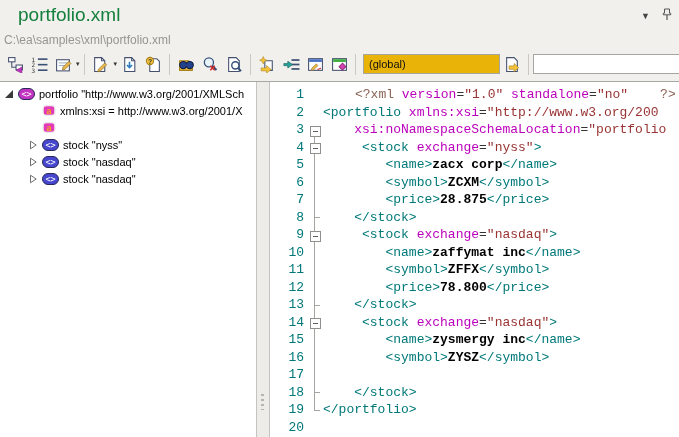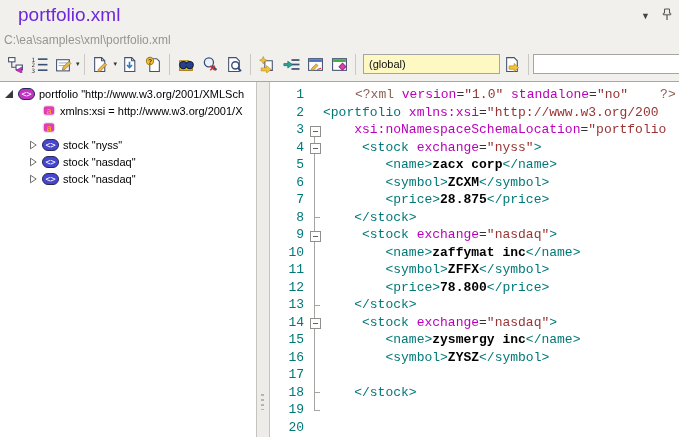--- a/index.html
+++ b/index.html
@@ -3,38 +3,38 @@
 <meta charset="utf-8">
 <style>
   * { margin:0; padding:0; box-sizing:border-box; }
   html,body { background:#d8d8d8; }
   .window {
     position:relative; width:679px; height:437px; overflow:hidden;
     background:#F1F0ED; font-family:"Liberation Sans", sans-serif;
   }
   
   .titlebar { position:absolute; top:0; left:0; right:0; height:47px; }
-  .doc-title { position:absolute; left:18px; top:4px; font-size:19px; color:#6d28d9; }
+  .doc-title { position:absolute; left:18px; top:4px; font-size:19px; color:#15803d; }
   .doc-path  { position:absolute; left:4px; top:33px; font-size:12px; color:#969590; }
   .titlebar-controls { position:absolute; right:6px; top:7px; display:flex; gap:11px; align-items:center; }
   .menu-arrow { font-size:9px; color:#444; }
   
   .toolbar {
     position:absolute; top:47px; left:0; right:0; height:34px;
     display:flex; align-items:center; padding-left:3px;
   }
   .tool-btn {
     width:24px; height:24px; border:none; background:transparent;
     display:flex; align-items:center; justify-content:center; flex:none; position:relative;
   }
   .tool-btn svg { width:17px; height:17px; }
   .dd-arrow { font-size:7px; color:#333; margin-left:1px; flex:none; }
   .toolbar-sep { width:1px; height:21px; background:#C9C8C4; margin:0 4px; flex:none; }
   .scope-combo {
-    margin-left:3px; width:137px; height:20px; border:1px solid #A5A5A2; background:#fef9c3;
+    margin-left:3px; width:137px; height:20px; border:1px solid #A5A5A2; background:#eab308;
     font-family:"Liberation Sans",sans-serif; font-size:11px; padding:1px 5px; color:#111; flex:none;
   }
   .search-box {
     width:160px; height:20px; border:1px solid #A5A5A2; background:#fff;
     font-family:"Liberation Sans",sans-serif; font-size:11px; padding:1px 5px; flex:none;
   }
   
   .main { position:absolute; top:81px; left:0; right:0; bottom:0; display:flex; border-top:1px solid #A8A7A3; }
   .tree-panel { width:257px; background:#fff; overflow:hidden; padding-top:3px; border-right:1px solid #C4C3BF; }
   .splitter { width:12px; background:#EDECE9; position:relative; }
@@ -329,17 +329,17 @@
         <div class="code-line"><span class="ln">9</span><span class="fold f-box"></span><span class="codetxt"><span class="t-sp">     </span><span class="t-tag">&lt;stock </span><span class="t-attr">exchange</span><span class="t-eq">=</span><span class="t-val">"nasdaq"</span><span class="t-tag">&gt;</span></span></div>
         <div class="code-line"><span class="ln">10</span><span class="fold f-v"></span><span class="codetxt"><span class="t-sp">        </span><span class="t-tag">&lt;name&gt;</span><span class="t-txt">zaffymat inc</span><span class="t-tag">&lt;/name&gt;</span></span></div>
         <div class="code-line"><span class="ln">11</span><span class="fold f-v"></span><span class="codetxt"><span class="t-sp">        </span><span class="t-tag">&lt;symbol&gt;</span><span class="t-txt">ZFFX</span><span class="t-tag">&lt;/symbol&gt;</span></span></div>
         <div class="code-line"><span class="ln">12</span><span class="fold f-v"></span><span class="codetxt"><span class="t-sp">        </span><span class="t-tag">&lt;price&gt;</span><span class="t-txt">78.800</span><span class="t-tag">&lt;/price&gt;</span></span></div>
         <div class="code-line"><span class="ln">13</span><span class="fold f-tick"></span><span class="codetxt"><span class="t-sp">    </span><span class="t-tag">&lt;/stock&gt;</span></span></div>
         <div class="code-line"><span class="ln">14</span><span class="fold f-box"></span><span class="codetxt"><span class="t-sp">     </span><span class="t-tag">&lt;stock </span><span class="t-attr">exchange</span><span class="t-eq">=</span><span class="t-val">"nasdaq"</span><span class="t-tag">&gt;</span></span></div>
         <div class="code-line"><span class="ln">15</span><span class="fold f-v"></span><span class="codetxt"><span class="t-sp">        </span><span class="t-tag">&lt;name&gt;</span><span class="t-txt">zysmergy inc</span><span class="t-tag">&lt;/name&gt;</span></span></div>
         <div class="code-line"><span class="ln">16</span><span class="fold f-v"></span><span class="codetxt"><span class="t-sp">        </span><span class="t-tag">&lt;symbol&gt;</span><span class="t-txt">ZYSZ</span><span class="t-tag">&lt;/symbol&gt;</span></span></div>
         <div class="code-line"><span class="ln">17</span><span class="fold f-v"></span></div>
         <div class="code-line"><span class="ln">18</span><span class="fold f-tick"></span><span class="codetxt"><span class="t-sp">    </span><span class="t-tag">&lt;/stock&gt;</span></span></div>
-        <div class="code-line"><span class="ln">19</span><span class="fold f-end"></span></div>
+        <div class="code-line"><span class="ln">19</span><span class="fold f-end"></span><span class="codetxt"><span class="t-tag">&lt;/portfolio&gt;</span></span></div>
         <div class="code-line"><span class="ln">20</span><span class="fold"></span><span class="codetxt"></span></div>
       </div>
   </div>
 </div>
 
 </body></html>

